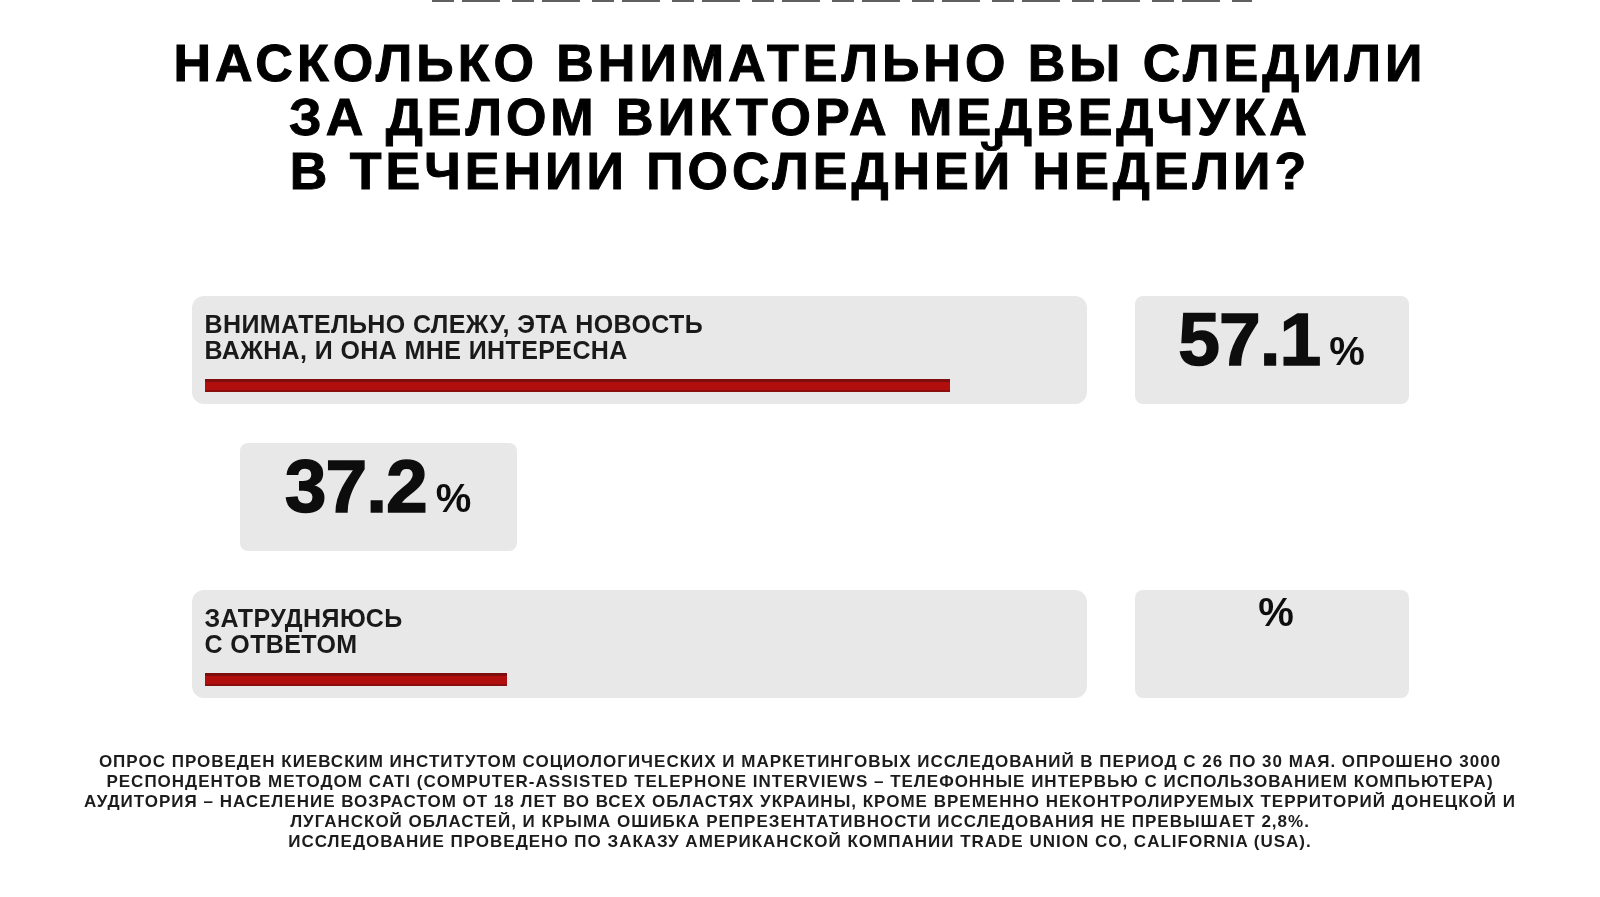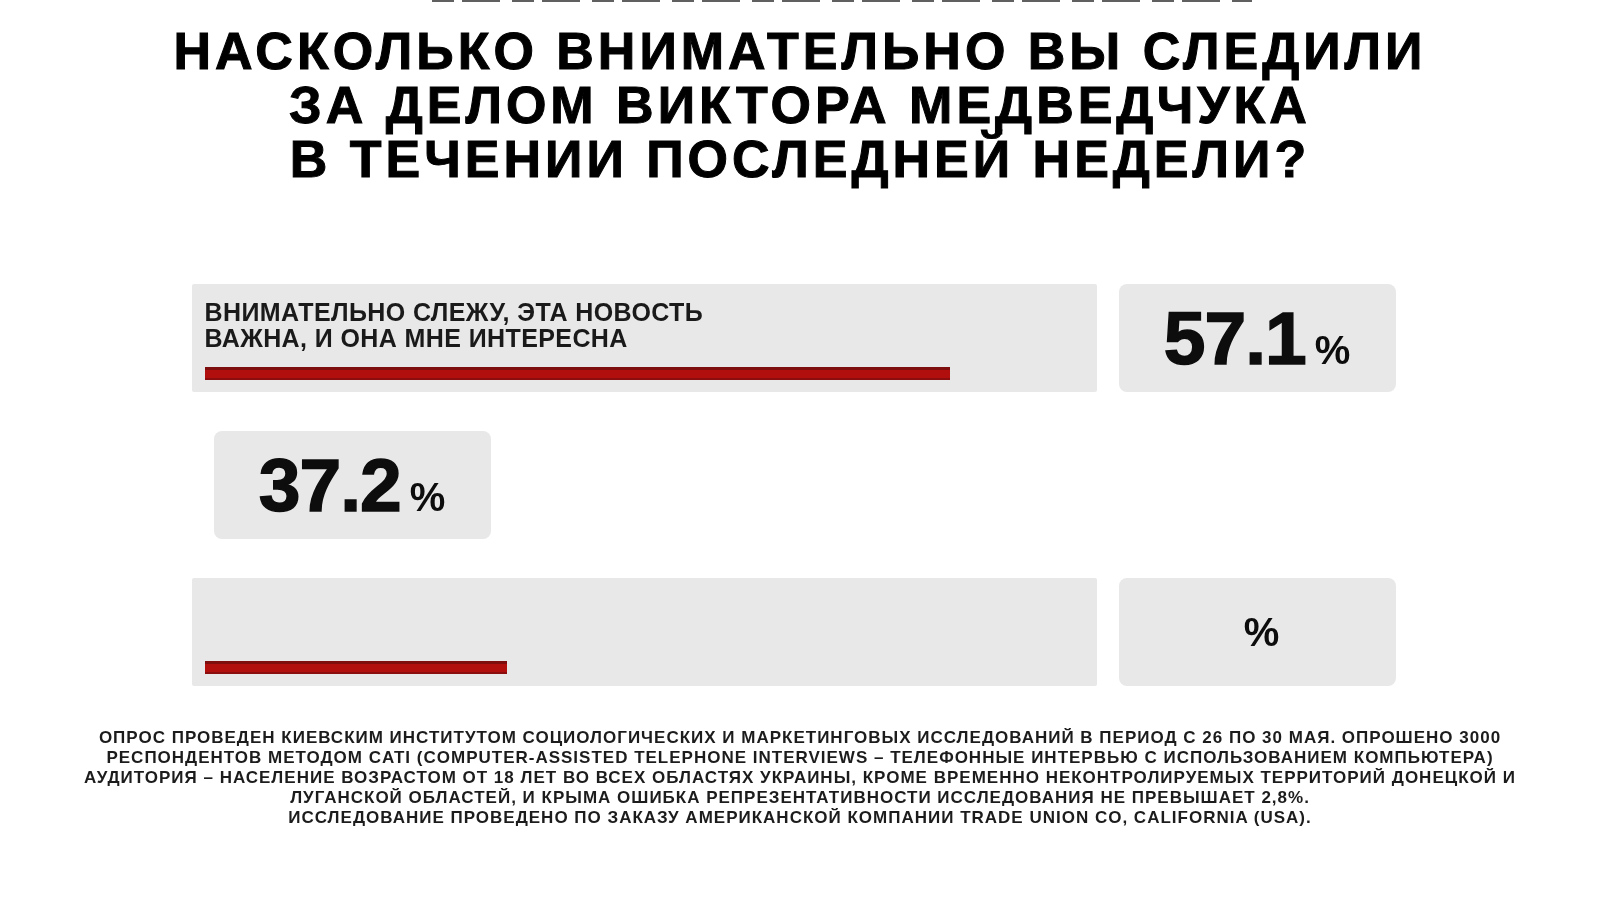--- a/index.html
+++ b/index.html
@@ -14,21 +14,21 @@
   .top-artifact {
     position: absolute;
     left: 432px; top: 0;
     width: 820px; height: 2px;
     background: repeating-linear-gradient(90deg,
       #2b2b2b 0 22px, rgba(0,0,0,0) 22px 30px,
       #2b2b2b 30px 68px, rgba(0,0,0,0) 68px 80px);
     opacity: 0.75;
   }
   .title {
-    margin-top: 24px;
+    margin-top: 36px;
     text-align: center;
     font-size: 52px;
     line-height: 54px;
     font-weight: bold;
     letter-spacing: 4px;
     color: #000000;
     white-space: pre-line;
     -webkit-text-stroke: 1px #000;
   }
   .rows {
@@ -37,64 +37,63 @@
   }
   .row {
     display: flex;
     height: 108px;
     margin-bottom: 39px;
   }
   .label-box {
     position: relative;
     width: 905px; height: 108px;
     background: #e9e8e8;
-    border-radius: 2px;
+    border-radius: 12px;
     padding: 16px 18px 0 13px;
   }
   .label {
     font-size: 25px;
     line-height: 25.5px;
     font-weight: bold;
     letter-spacing: 0.4px;
     color: #1a1a1a;
     white-space: pre-line;
   }
   .bar {
     position: absolute;
     left: 13px; bottom: 12px;
     height: 13px;
     background: #b10e0e;
     border-top: 3px solid #7e0d0d;
     border-bottom: 2px solid #8c0d0d;
   }
   .pct-box {
     width: 277px; height: 108px;
-    margin-left: 22px;
+    margin-left: 48px;
     background: #e9e8e8;
     border-radius: 8px;
     display: flex;
-    align-items: center;
     justify-content: center;
   }
   .pct-inner { display: flex; align-items: baseline; }
   .num {
     font-size: 75px;
     font-weight: bold;
     letter-spacing: -1px;
     color: #0d0d0d;
     -webkit-text-stroke: 1.5px #0d0d0d;
   }
   .pct-sign {
     font-size: 40px;
     font-weight: bold;
     color: #0d0d0d;
     margin-left: 9px;
   }
   .footer {
-    margin-top: 42px;
+    margin-top: 54px;
     text-align: center;
     font-size: 17px;
     line-height: 20px;
     font-weight: bold;
     letter-spacing: 1px;
     color: #1c1c1c;
     white-space: pre-line;
   }
 </style>
 </head>
@@ -126,20 +125,22 @@
     <div class="pct-box">
       <div class="pct-inner">
         <span class="num">37.2</span>
         <span class="pct-sign">%</span>
       </div>
     </div>
   </div>
 
   <div class="row">
     <div class="label-box">
+      <div class="label">ЗАТРУДНЯЮСЬ
+С ОТВЕТОМ</div>
       <div class="bar" style="width: 302.76px; background: rgb(177, 14, 14);"></div>
     </div>
     <div class="pct-box">
       <div class="pct-inner">
         <span class="pct-sign">%</span>
       </div>
     </div>
   </div>
 
 </div>

